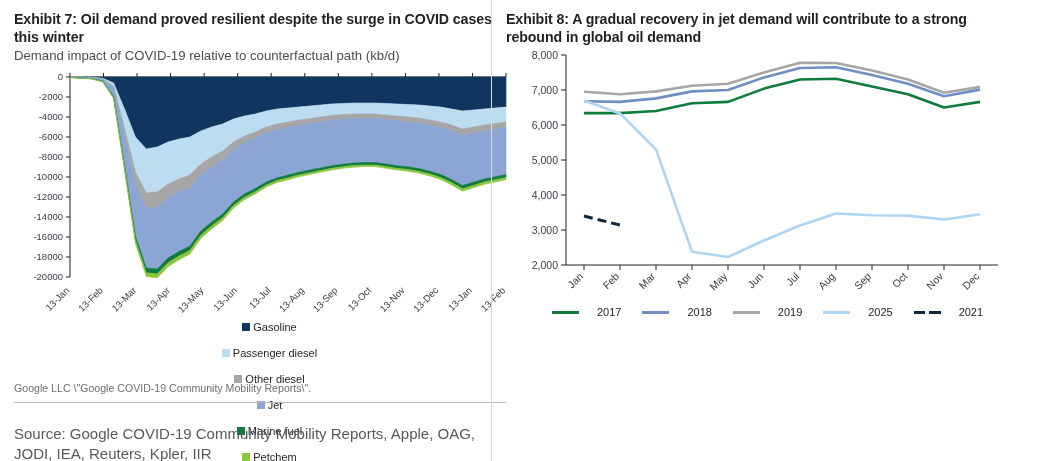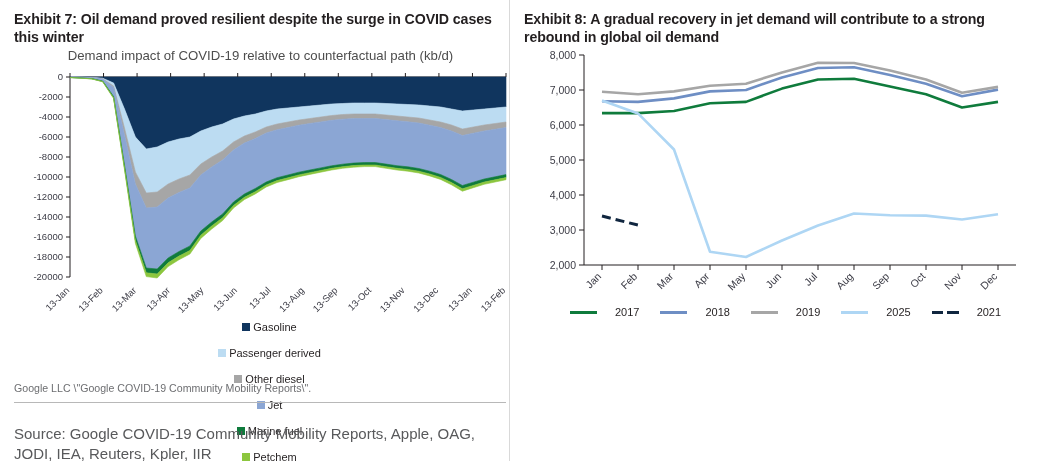--- a/index.html
+++ b/index.html
@@ -1,22 +1,22 @@
 <!DOCTYPE html>
 <html><head>
 <meta charset="utf-8">
 <style>
   html,body{margin:0;padding:0;background:#ffffff;}
   body{width:1044px;height:461px;font-family:"Liberation Sans",sans-serif;color:#231f20;overflow:hidden;}
   .page{position:relative;width:1044px;height:461px;}
   .panel{position:absolute;top:0;height:461px;box-sizing:border-box;}
   .panel-left{left:0;width:519px;padding:10px 12px 0 14px;}
-  .panel-right{left:509px;width:525px;padding:10px 12px 0 14px;border-left:1px solid #d9d9d9;}
+  .panel-right{left:491px;width:525px;padding:10px 12px 0 14px;border-left:1px solid #d9d9d9;}
   .ex-title{font-size:14.2px;font-weight:bold;line-height:1.28;letter-spacing:-0.1px;color:#231f20;margin:0 0 1px 0;}
-  .ex-sub{font-size:13.2px;font-weight:normal;line-height:1.25;color:#4d4d4d;margin:2px 0 4px 0;text-align:center;}
+  .ex-sub{font-size:13.2px;font-weight:normal;line-height:1.25;color:#4d4d4d;margin:2px 0 4px 0;}
   .chart-wrap{position:relative;}
   svg{display:block;}
   .axis-text{font-family:"Liberation Sans",sans-serif;font-size:9.5px;fill:#3c3c46;}
   .axis-text-r{font-family:"Liberation Sans",sans-serif;font-size:10.5px;fill:#3c3c46;}
   .legend{display:flex;align-items:center;font-size:11px;color:#231f20;}
   .legend-l{gap:14px;justify-content:center;margin-top:2px;padding-left:18px;flex-direction:column;}
   .legend-item{display:flex;align-items:center;gap:3px;white-space:nowrap;}
   .sw{display:inline-block;width:8px;height:8px;}
   .legend-r{gap:0;margin-top:1px;padding-left:46px;}
   .legend-r .legend-item{width:92px;gap:18px;}
@@ -129,21 +129,21 @@
         </svg>
     </div>
 
     <div class="legend legend-l" id="legend-left">
         <div class="legend-item">
           <span class="sw" style="background: rgb(16, 53, 94);"></span>
           <span>Gasoline</span>
         </div>
         <div class="legend-item">
           <span class="sw" style="background: rgb(188, 220, 242);"></span>
-          <span>Passenger derived</span>
+          <span>Passenger diesel</span>
         </div>
         <div class="legend-item">
           <span class="sw" style="background: rgb(166, 166, 166);"></span>
           <span>Other diesel</span>
         </div>
         <div class="legend-item">
           <span class="sw" style="background: rgb(139, 166, 212);"></span>
           <span>Jet</span>
         </div>
         <div class="legend-item">

